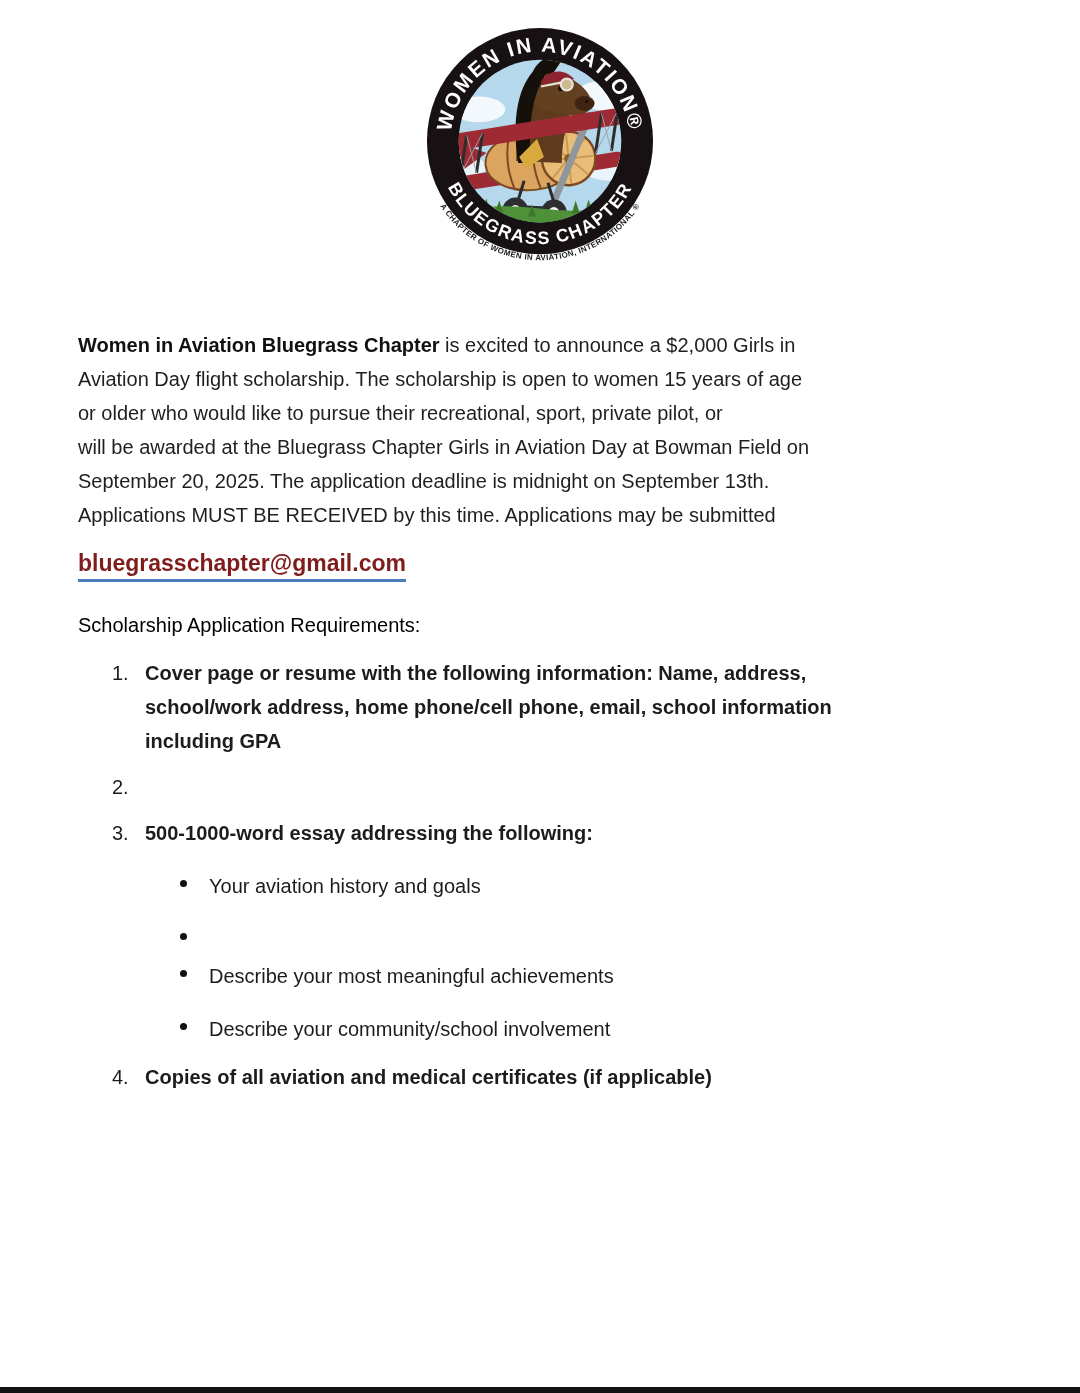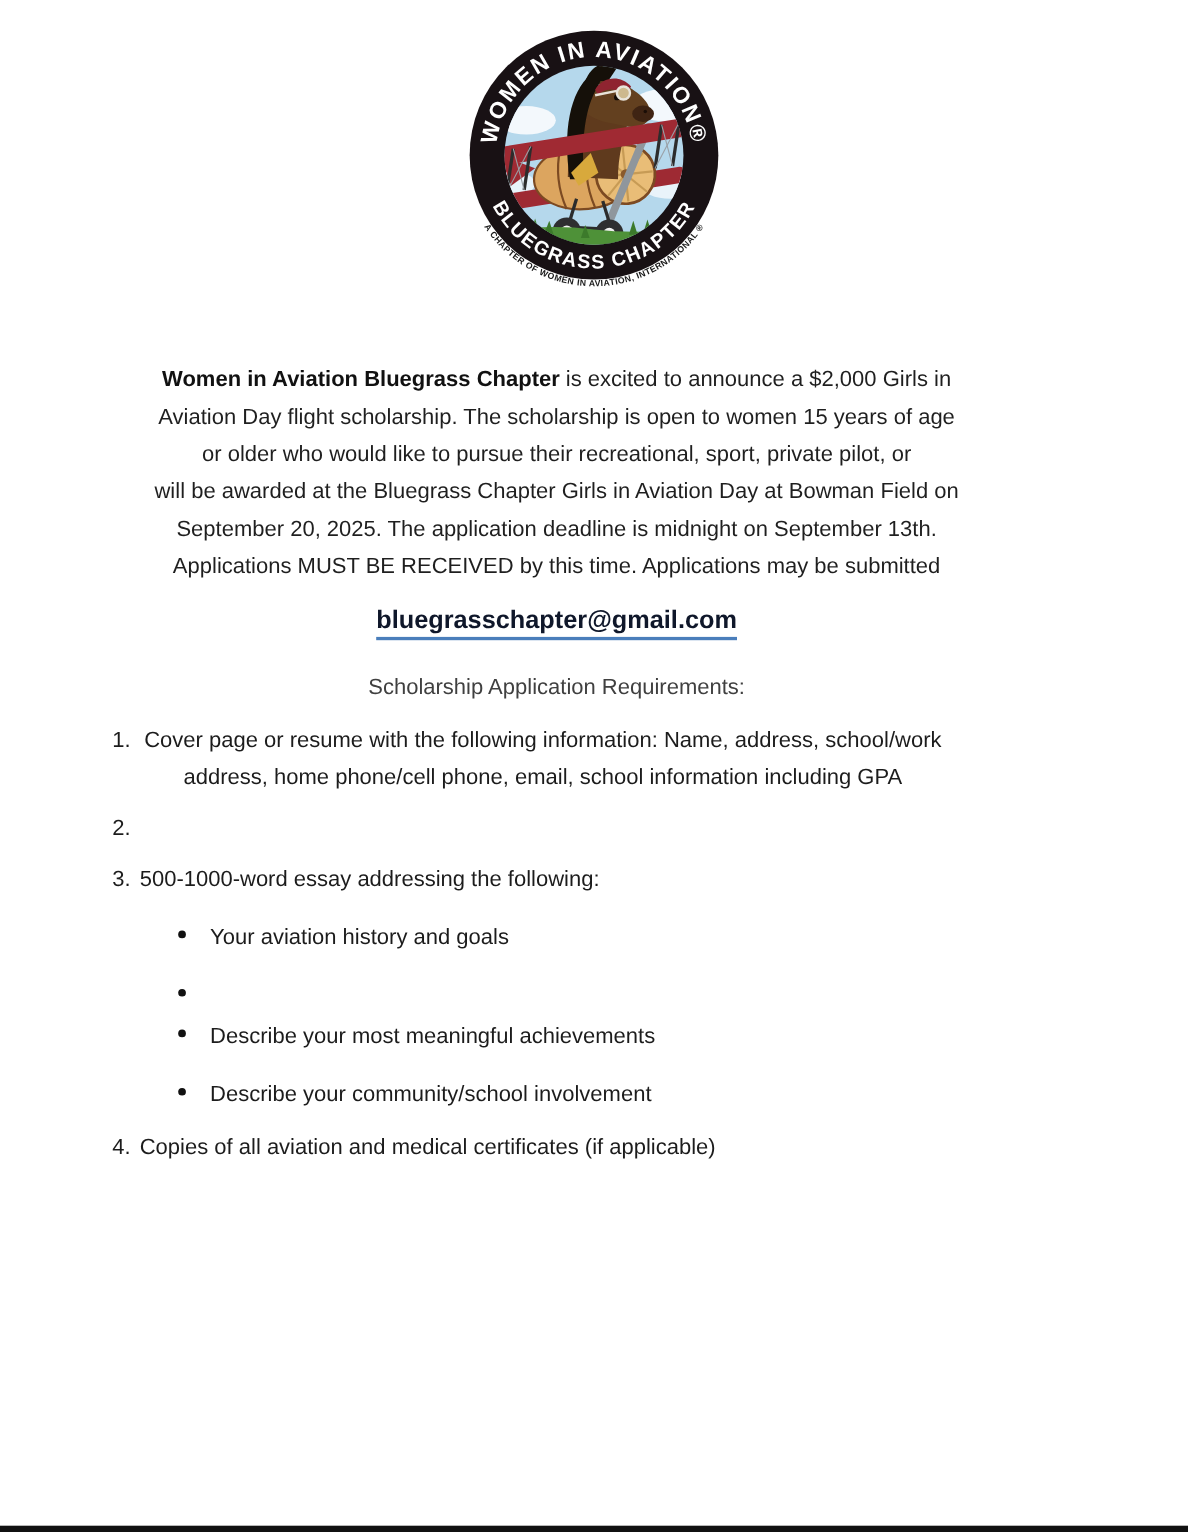--- a/index.html
+++ b/index.html
@@ -10,39 +10,39 @@
     margin:0 auto;
     background:#ffffff;
     font-family:"Liberation Sans", sans-serif;
     color:#1c1c1c;
     overflow:hidden;
   }
   
   .logo-wrap { display:flex; justify-content:center; padding-top:22px; }
   .logo-svg { display:block; }
   
-  .content { padding:0 128px 0 60px;text-align:center; }
+  .content { padding:0 128px 0 78px; }
   .intro { margin-top:46px; font-size:20px; line-height:34px; color:#1f1f1f; }
   .intro .line { white-space:nowrap; }
   .intro b { font-weight:bold; color:#111; }
   .email-row { margin-top:16px; }
   .email-link {
     display:inline-block;
     font-size:23px; font-weight:bold;
     line-height:30px;
     text-decoration:none;
     border-bottom:3px solid #4a7ebb;
     padding-bottom:1px;
     cursor:pointer;
   }
-  .req-heading { margin-top:26px; font-size:20px; line-height:34px; color:#404040; }
+  .req-heading { margin-top:26px; font-size:20px; line-height:34px; color:#000000; }
   .req-list { margin-top:14px; }
   .num-item { display:flex; margin-bottom:12px; font-size:20px; line-height:34px; }
   .num-item .num { flex:none; width:33px; margin-left:34px; }
-  .num-item .txt { max-width:733px; }
+  .num-item .txt { max-width:733px;font-weight:bold; }
   .bullet-list { margin-top:12px; margin-bottom:0; }
   .bullet-row { display:flex; margin-left:102px; margin-bottom:14px; font-size:20px; line-height:34px;margin-top:19px; }
   .bullet-dot { flex:none; width:7px; height:7px; border-radius:50%; background:#111; margin-top:11px; margin-right:22px; }
   
   .bottom-bar { position:absolute; left:0; bottom:0; width:100%; height:6px; background:#111; }
 </style>
 </head>
 <body>
 
 <div class="page">
@@ -161,21 +161,21 @@
     <div class="intro">
       <div class="line"><b>Women in Aviation Bluegrass Chapter</b><span> is excited to announce a $2,000 Girls in</span></div>
       <div class="line">Aviation Day flight scholarship. The scholarship is open to women 15 years of age</div>
       <div class="line">or older who would like to pursue their recreational, sport, private pilot, or</div>
       <div class="line">will be awarded at the Bluegrass Chapter Girls in Aviation Day at Bowman Field on</div>
       <div class="line">September 20, 2025. The application deadline is midnight on September 13th.</div>
       <div class="line">Applications MUST BE RECEIVED by this time. Applications may be submitted</div>
     </div>
 
     <div class="email-row">
-      <a class="email-link" href="#" style="color:#0f172a; border-bottom-color:#4a7ebb;">bluegrasschapter@gmail.com</a>
+      <a class="email-link" href="#" style="color:#7f1d1d; border-bottom-color:#4a7ebb;">bluegrasschapter@gmail.com</a>
     </div>
 
     <div class="req-heading">Scholarship Application Requirements:</div>
 
     <div class="req-list">
 
       <div class="num-item">
         <span class="num">1.</span>
         <span class="txt">Cover page or resume with the following information: Name, address, school/work address, home phone/cell phone, email, school information including GPA</span>
       </div>

